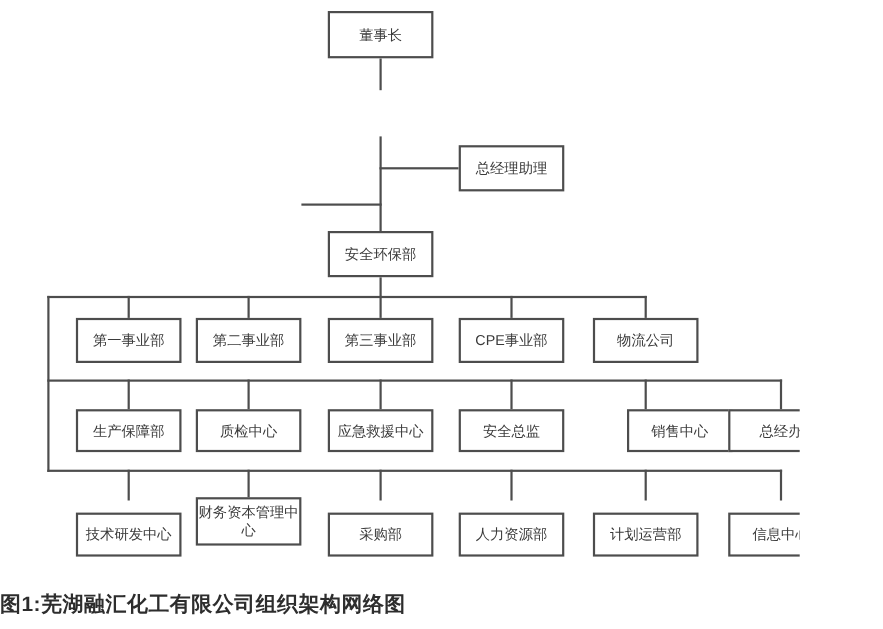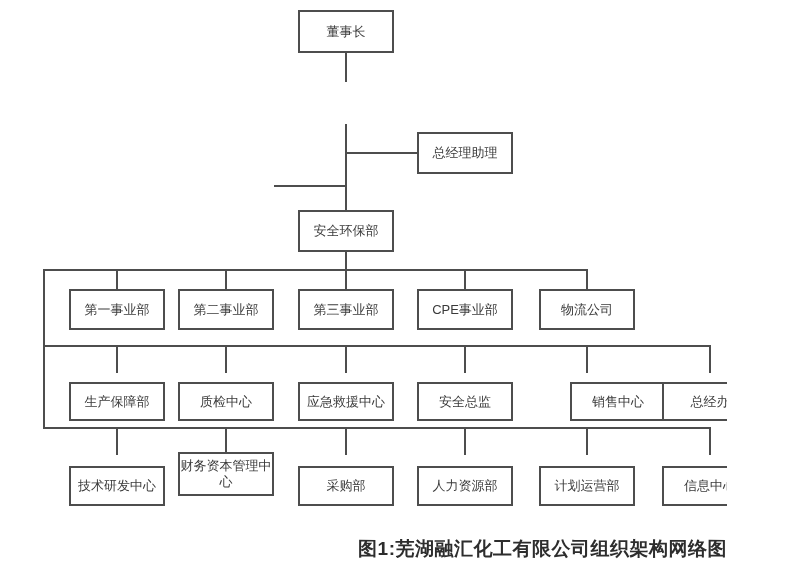--- a/index.html
+++ b/index.html
@@ -33,28 +33,28 @@
     background: var(--line, #4d4d4d);
     z-index: 1;
   }
   .hl {
     position: absolute;
     height: 2px;
     background: var(--line, #4d4d4d);
     z-index: 1;
   }
   .r1 { top: 289px; height: 41px; text-align: center; }
-  .r2 { top: 372px; height: 39px; margin-top: 10px; }
+  .r2 { top: 372px; height: 39px; }
   .r3 { top: 454px; height: 40px; margin-top: 12px; }
   .caption {
     position: absolute;
     left: 0;
     right: 0;
     top: 536px;
-    text-align: right;
+    text-align: left;
     font-size: 19px;
     font-weight: 700;
     color: var(--caption-text, #2d2d2d);
     letter-spacing: 0.5px;
   }
 </style>
 </head>
 <body>
 
 <div class="canvas">

